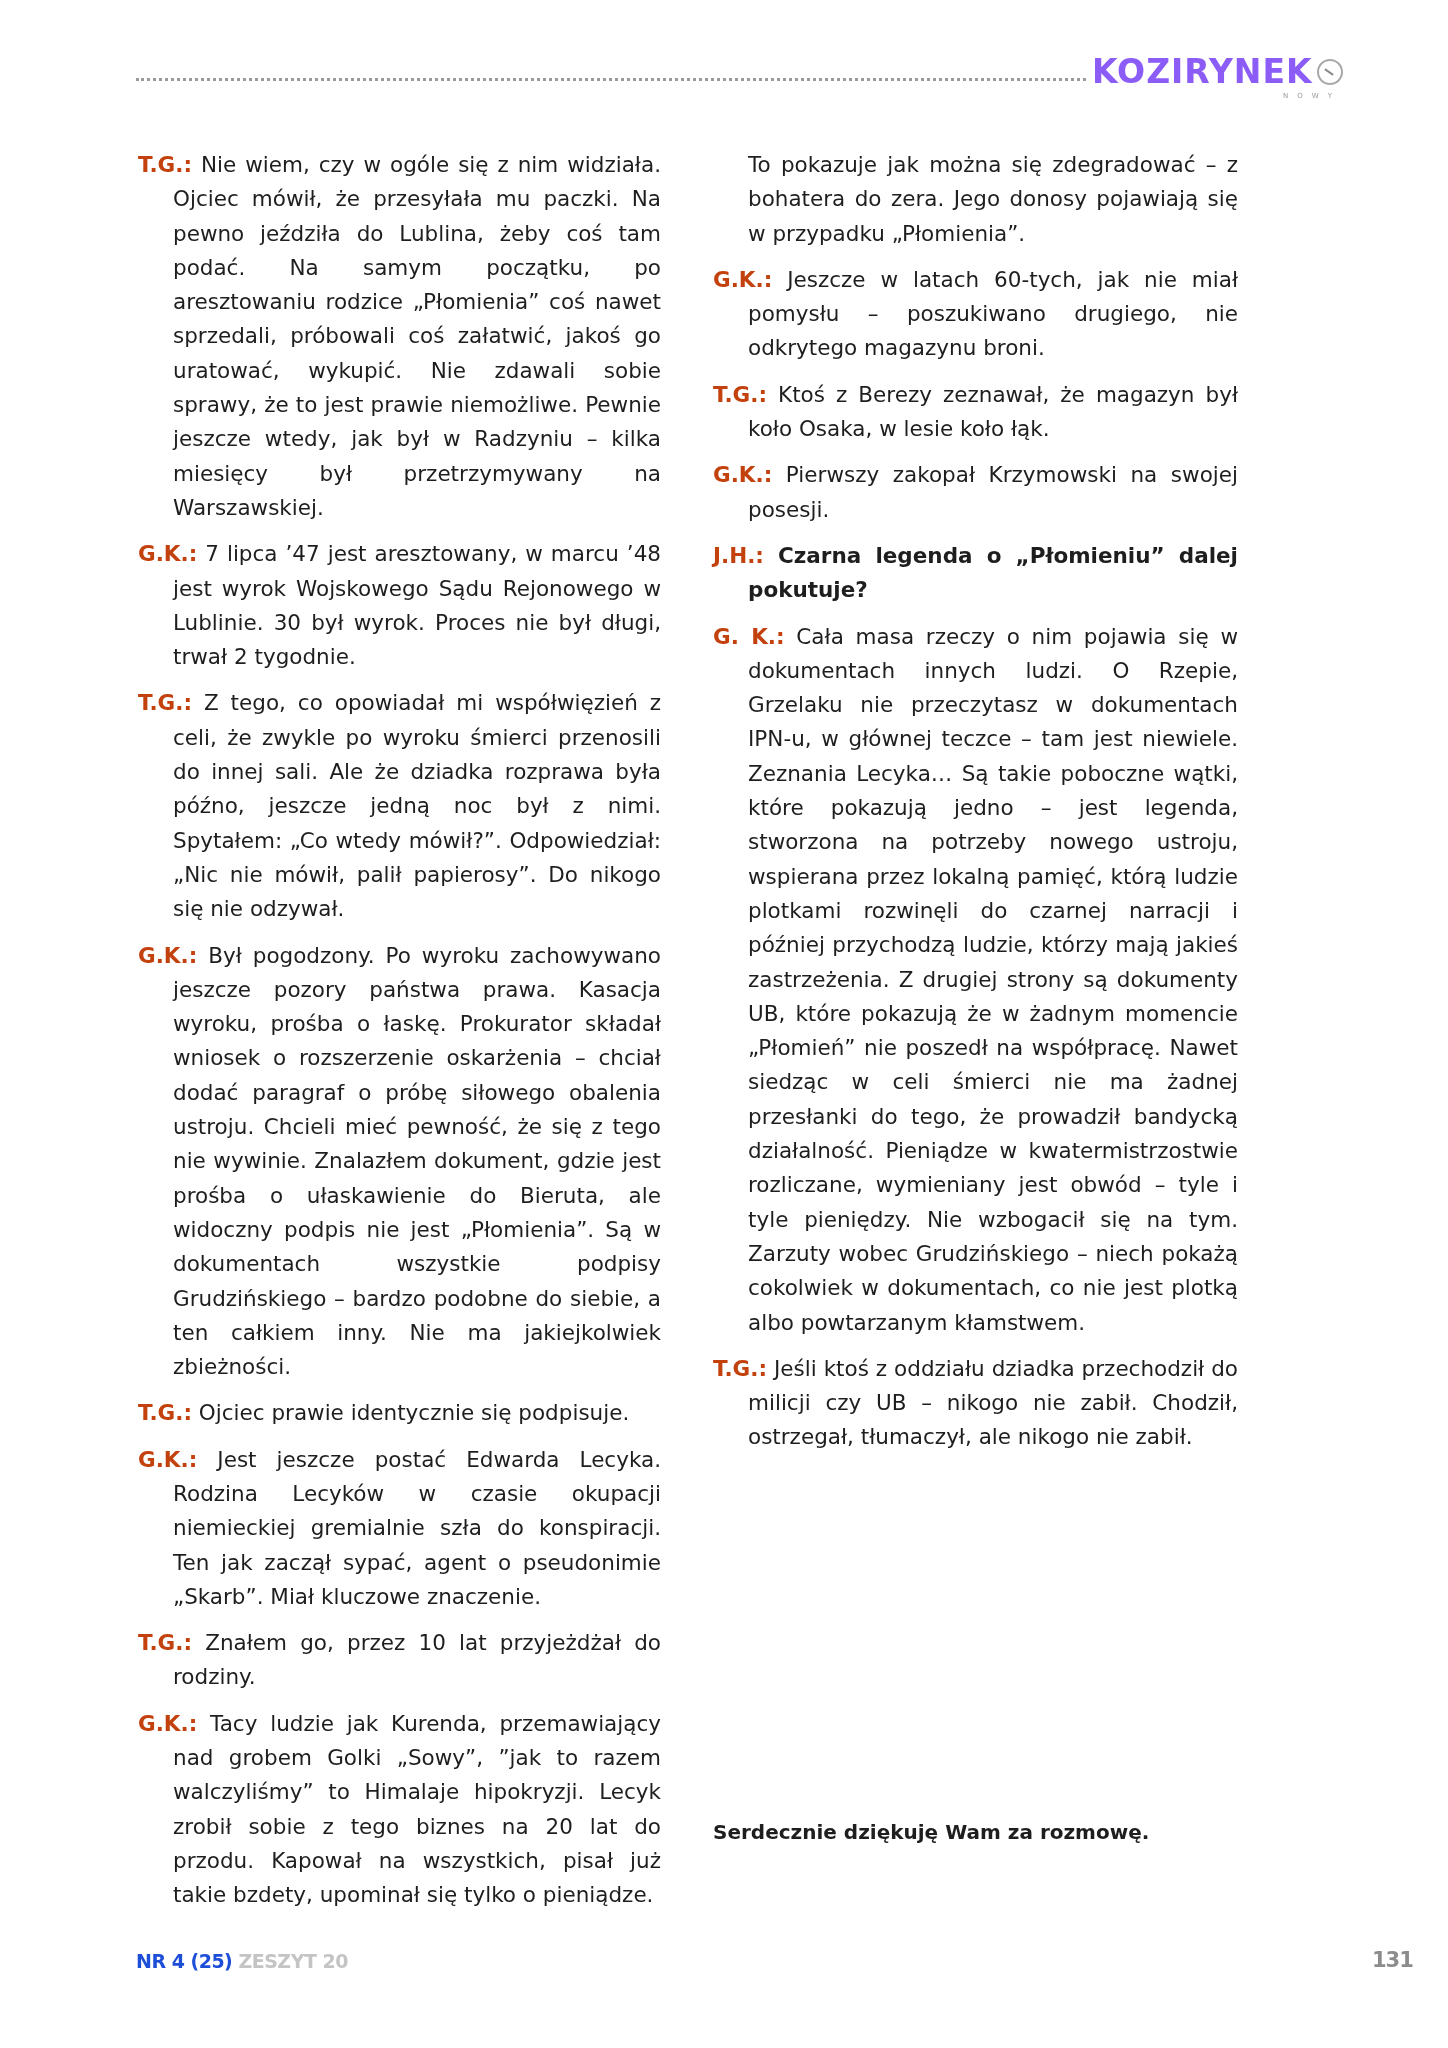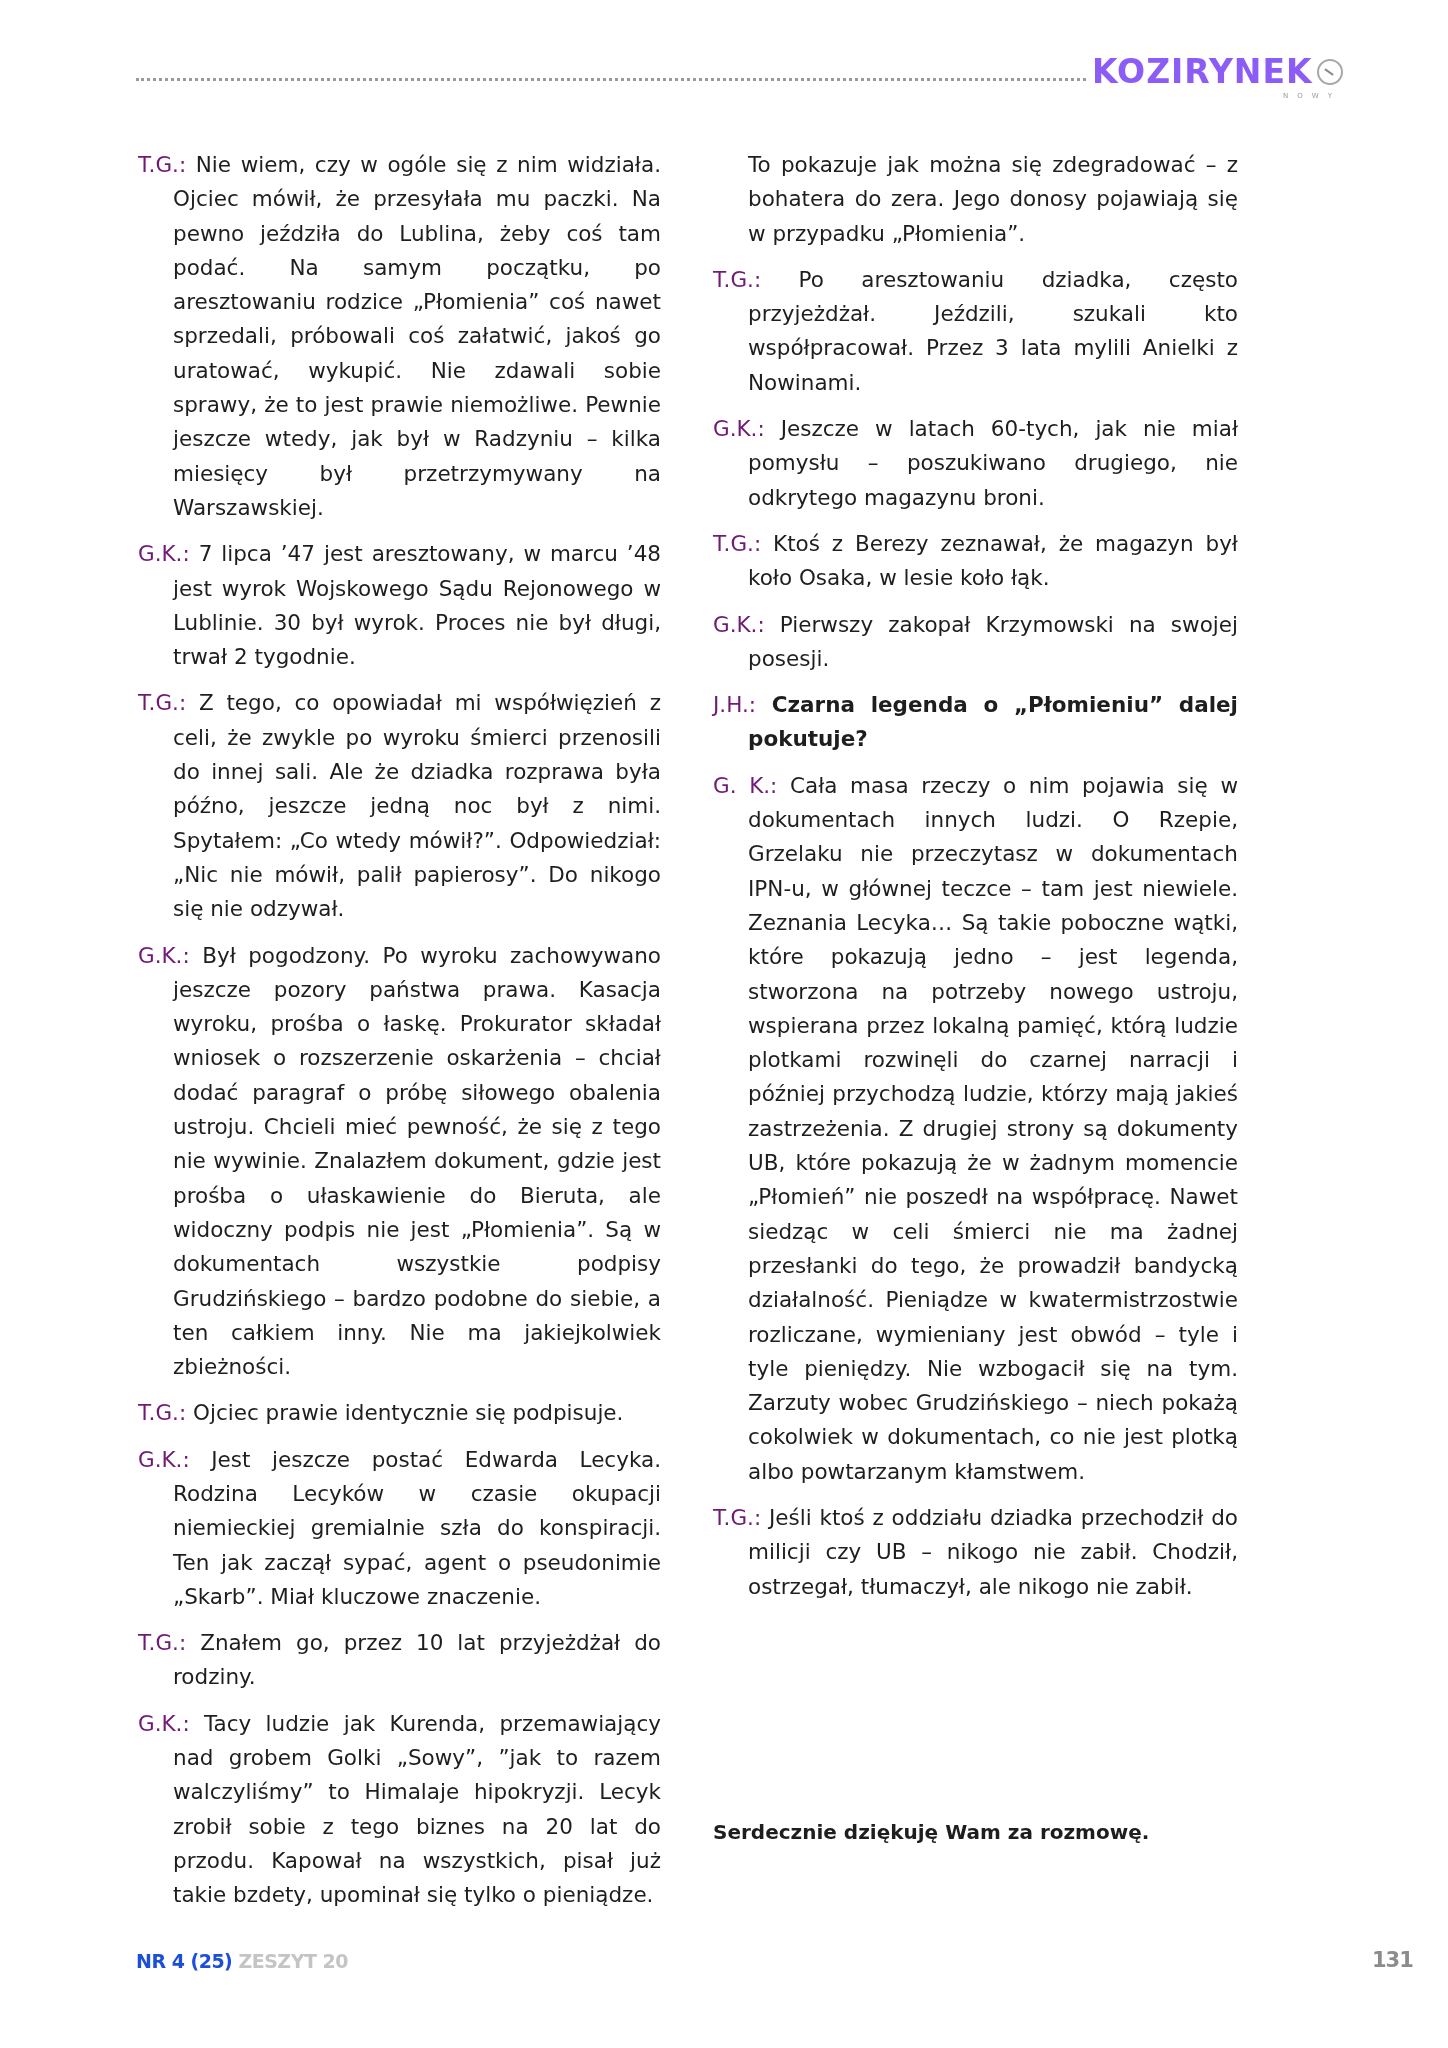--- a/index.html
+++ b/index.html
@@ -15,21 +15,21 @@
   .logo-badge::after { content: ""; position: absolute; left: 5px; top: 10px; width: 10px; height: 2px;
                        background: #8a8a8a; transform: rotate(35deg); }
   .logo-sub { position: absolute; left: 1283px; top: 92px; font-size: 7px; letter-spacing: 9px; color: #9a9a9a; }
 
   .column { position: absolute; top: 148px; font-size: 21.5px; line-height: 34.3px; }
   .col-left { left: 138px; width: 523px; }
   .col-right { left: 713px; width: 525px; }
   .para { margin: 0 0 12px 0; padding-left: 35px; text-indent: -35px; text-align: justify;
           hyphens: manual; }
   .para.cont { text-indent: 0; }
-  .speaker { font-weight: normal; color: #701a75; }
+  .speaker { font-weight: bold; color: #c2410c; }
   .para.question { font-weight: bold; }
   .closing { position: absolute; left: 713px; top: 1820px; font-size: 20px; font-weight: bold; }
 
   .footer-left { position: absolute; left: 136px; top: 1950px; font-family: "DejaVu Sans", sans-serif;
                  font-weight: bold; font-size: 19px; letter-spacing: -0.5px; }
   .footer-issue { color: #1d4ed8; }
   .footer-zeszyt { color: #c4c4c4; }
   .footer-page { position: absolute; left: 1372px; top: 1948px; font-weight: bold; font-size: 21px;
                  color: #8c8c8c; letter-spacing: -1px; }
 </style>
@@ -49,21 +49,20 @@
   <p class="para"><span class="speaker">T.G.:</span> <span>Z tego, co opowiadał mi współwięzień z celi, że zwykle po wyroku śmierci przenosili do innej sali. Ale że dziadka rozprawa była późno, jeszcze jedną noc był z nimi. Spytałem: „Co wtedy mówił?”. Odpowiedział: „Nic nie mówił, palił papierosy”. Do nikogo się nie odzywał.</span></p>
   <p class="para"><span class="speaker">G.K.:</span> <span>Był pogodzony. Po wyroku zachowywano jeszcze pozory państwa prawa. Kasacja wyroku, prośba o łaskę. Prokurator składał wniosek o rozszerzenie oskarżenia – chciał dodać paragraf o próbę siłowego obalenia ustroju. Chcieli mieć pewność, że się z tego nie wywinie. Znalazłem dokument, gdzie jest prośba o ułaskawienie do Bieruta, ale widoczny podpis nie jest „Płomienia”. Są w dokumentach wszystkie podpisy Grudzińskiego – bardzo podobne do siebie, a ten całkiem inny. Nie ma jakiejkolwiek zbieżności.</span></p>
   <p class="para"><span class="speaker">T.G.:</span> <span>Ojciec prawie identycznie się podpisuje.</span></p>
   <p class="para"><span class="speaker">G.K.:</span> <span>Jest jeszcze postać Edwarda Lecyka. Rodzina Lecyków w czasie okupacji niemieckiej gremialnie szła do konspiracji. Ten jak zaczął sypać, agent o pseudonimie „Skarb”. Miał kluczowe znaczenie.</span></p>
   <p class="para"><span class="speaker">T.G.:</span> <span>Znałem go, przez 10 lat przyjeżdżał do rodziny.</span></p>
   <p class="para"><span class="speaker">G.K.:</span> <span>Tacy ludzie jak Kurenda, przemawiający nad grobem Golki „Sowy”, ”jak to razem walczyliśmy” to Himalaje hipokryzji. Lecyk zrobił sobie z tego biznes na 20 lat do przodu. Kapował na wszystkich, pisał już takie bzdety, upominał się tylko o pieniądze.</span></p>
 </div>
 
 <div class="column col-right">
   <p class="para cont"><span>To pokazuje jak można się zdegradować – z bohatera do zera. Jego donosy pojawiają się w przypadku „Płomienia”.</span></p>
-  <p class="para"><span class="speaker">T.G.:</span> <span>Po aresztowaniu dziadka, często przyjeżdżał. Jeździli, szukali kto współpracował. Przez 3 lata mylili Anielki z Nowinami.</span></p>
   <p class="para"><span class="speaker">G.K.:</span> <span>Jeszcze w latach 60-tych, jak nie miał pomysłu – poszukiwano drugiego, nie odkrytego magazynu broni.</span></p>
   <p class="para"><span class="speaker">T.G.:</span> <span>Ktoś z Berezy zeznawał, że magazyn był koło Osaka, w lesie koło łąk.</span></p>
   <p class="para"><span class="speaker">G.K.:</span> <span>Pierwszy zakopał Krzymowski na swojej posesji.</span></p>
   <p class="para question"><span class="speaker">J.H.:</span> <span>Czarna legenda o „Płomieniu” dalej pokutuje?</span></p>
   <p class="para"><span class="speaker">G. K.:</span> <span>Cała masa rzeczy o nim pojawia się w dokumentach innych ludzi. O Rzepie, Grzelaku nie przeczytasz w dokumentach IPN-u, w głównej teczce – tam jest niewiele. Zeznania Lecyka… Są takie poboczne wątki, które pokazują jedno – jest legenda, stworzona na potrzeby nowego ustroju, wspierana przez lokalną pamięć, którą ludzie plotkami rozwinęli do czarnej narracji i później przychodzą ludzie, którzy mają jakieś zastrzeżenia. Z drugiej strony są dokumenty UB, które pokazują że w żadnym momencie „Płomień” nie poszedł na współpracę. Nawet siedząc w celi śmierci nie ma żadnej przesłanki do tego, że prowadził bandycką działalność. Pieniądze w kwatermistrzostwie rozliczane, wymieniany jest obwód – tyle i tyle pieniędzy. Nie wzbogacił się na tym. Zarzuty wobec Grudzińskiego – niech pokażą cokolwiek w dokumentach, co nie jest plotką albo powtarzanym kłamstwem.</span></p>
   <p class="para"><span class="speaker">T.G.:</span> <span>Jeśli ktoś z oddziału dziadka przechodził do milicji czy UB – nikogo nie zabił. Chodził, ostrzegał, tłumaczył, ale nikogo nie zabił.</span></p>
 </div>
 
 <div class="closing">Serdecznie dziękuję Wam za rozmowę.</div>
 

